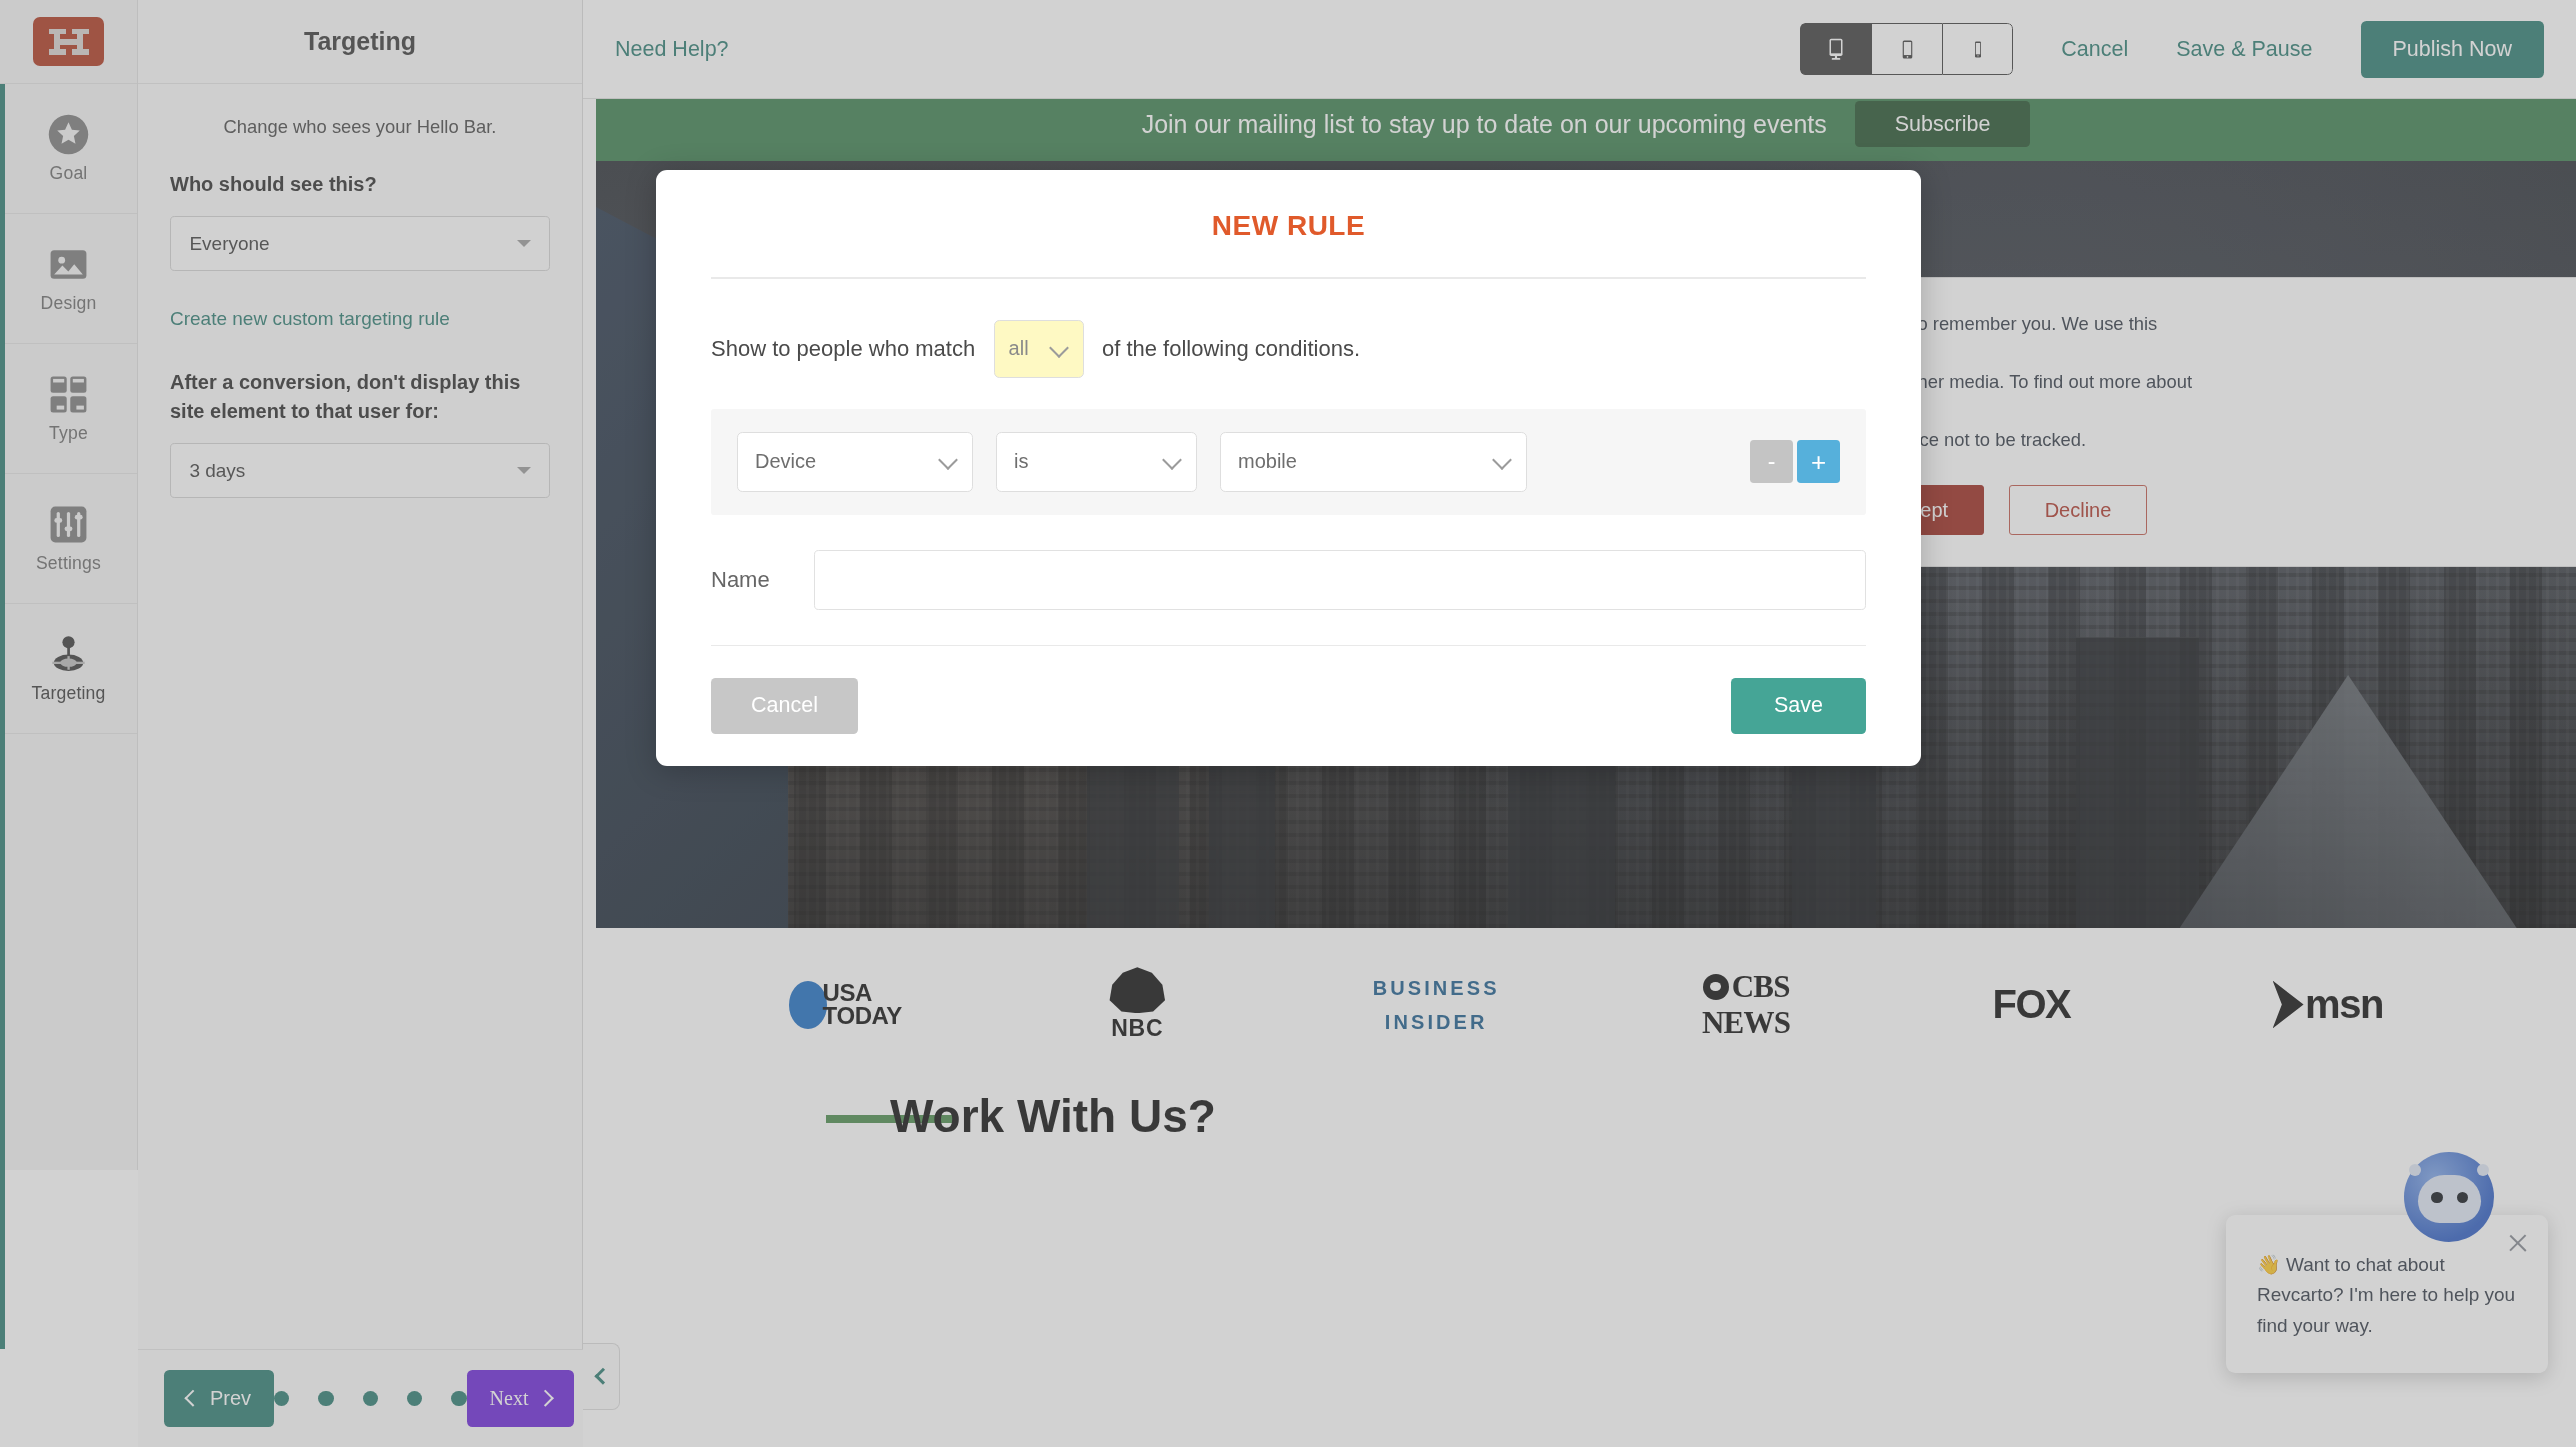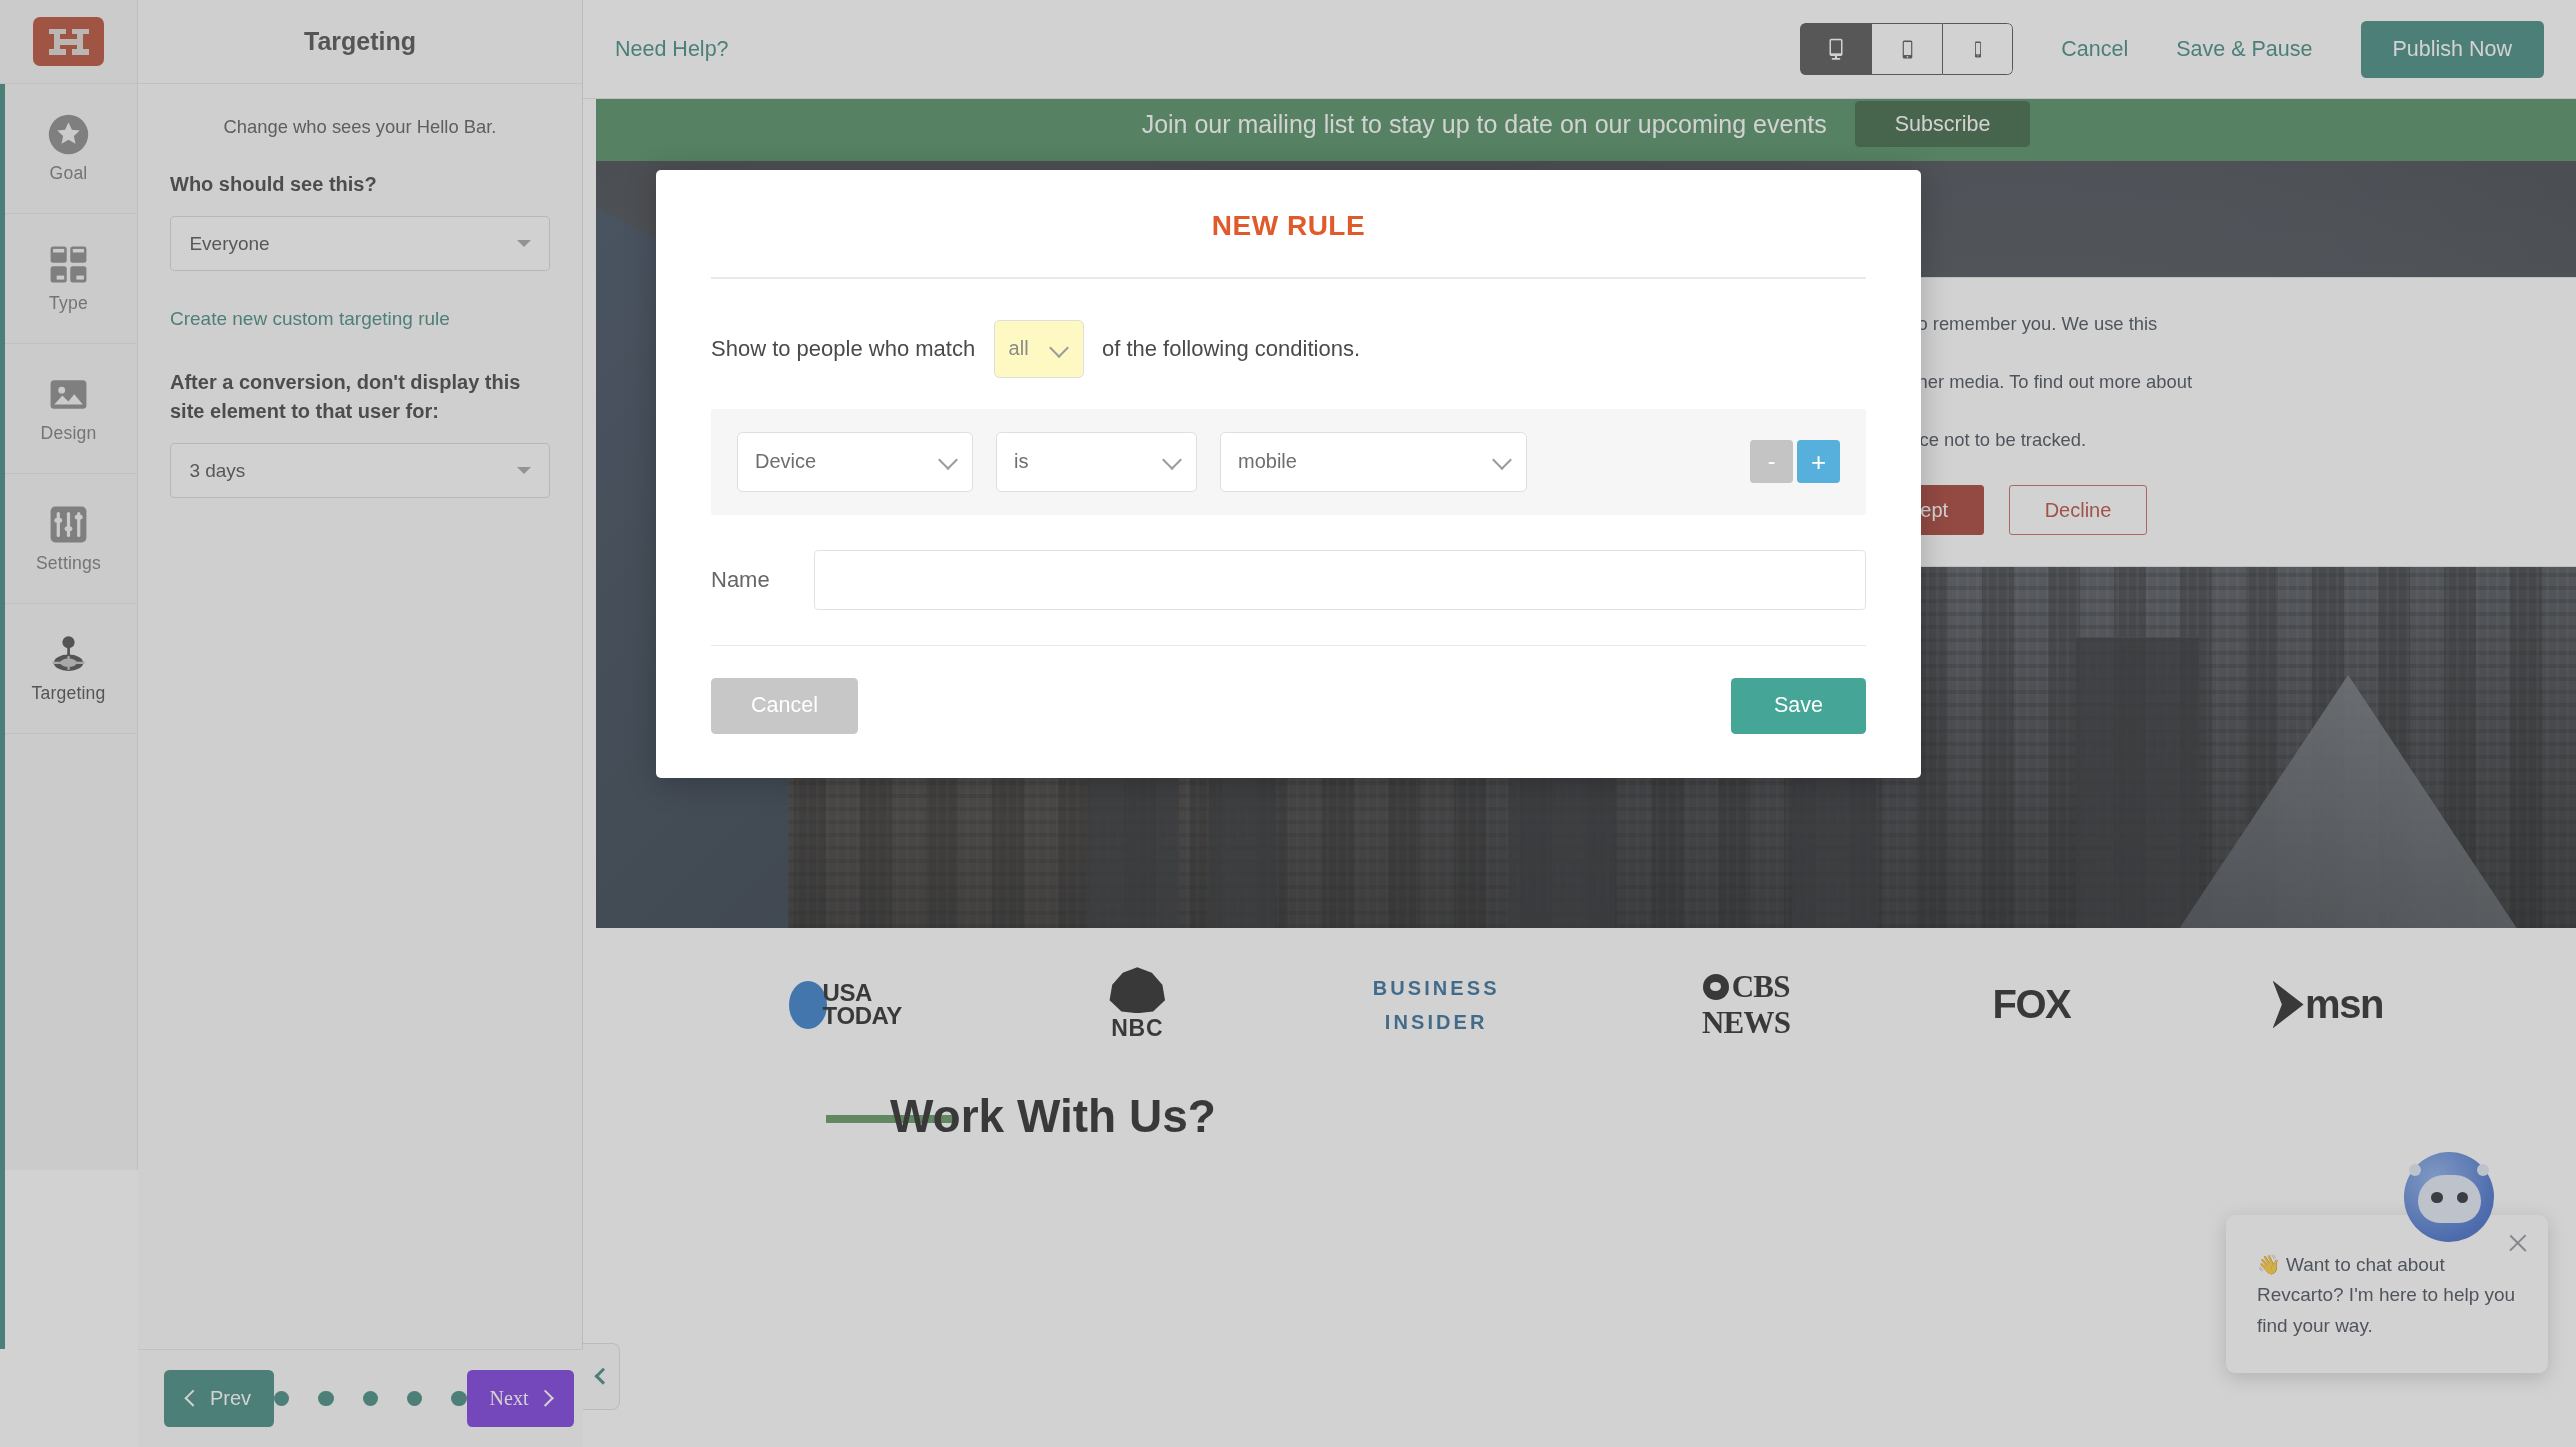--- a/index.html
+++ b/index.html
@@ -268,22 +268,22 @@
   .chat-avatar .face::before { left: 13px; }
   .chat-avatar .face::after { right: 13px; }
   .chat-avatar .ant {
     position: absolute; top: 12.3px; width: 12.3px; height: 12.3px;
     border-radius: 50%; background: #dfe7f5;
   }
   .chat-avatar .ant.l { left: 4.6px; }
   .chat-avatar .ant.r { right: 4.6px; }
   .modal {
     position: absolute; left: 656px; top: 170px; width: 1265px;
-    background: #ffffff; border-radius: 5px;
-    box-shadow: 0 4.6px 31px rgba(0,0,0,.22); z-index: 70; padding: 0 0 44px;
+    background: #ffffff; border-radius: 11px;
+    box-shadow: 0 4.6px 31px rgba(0,0,0,.22); z-index: 70; padding: 0 0 32px;
   }
   .modal-title {
     text-align: center; color: #e05a2b; font-size: 28px; font-weight: bold;
     letter-spacing: 0.5px; padding: 40px 0 35px;
   }
   .hr { height: 1.5px; background: #e9e9e9; margin: 0 55px; }
   .match-row {
     display: flex; align-items: center; gap: 18.4px;
     padding: 41px 55px 31px 55px;
   }
@@ -362,47 +362,47 @@
     </div>
 
     <div class="rail-item">
       <span class="rail-ico">
         <svg viewBox="0 0 24 24">
             <circle cx="12" cy="12" r="11"></circle>
             <path fill="#f4f4f4" d="M12 5.2l1.9 4.1 4.4.5-3.3 3 .9 4.4-3.9-2.3-3.9 2.3.9-4.4-3.3-3 4.4-.5z"></path>
           </svg>
       </span>
       <span class="ri-label">Goal</span>
+    </div>
+
+    <div class="rail-item">
+      <span class="rail-ico">
+        <svg viewBox="0 0 24 24">
+          <rect x="2" y="4" width="20" height="16" rx="2"></rect>
+          <circle cx="8.2" cy="9.6" r="1.9" fill="#f4f4f4"></circle>
+          <path fill="#f4f4f4" d="M4 17.6l4.6-5.1 3.3 3.4 3.3-4.1 4.8 5.8z"></path>
+        </svg>
+      </span>
+      <span class="ri-label">Design</span>
     </div>
 
     <div class="rail-item">
       <span class="rail-ico">
         <svg viewBox="0 0 24 24">
           <rect x="2" y="2" width="9" height="9" rx="1.4"></rect>
             <rect x="3.4" y="3.3" width="6.2" height="2" fill="#f4f4f4"></rect>
           <rect x="13" y="2" width="9" height="9" rx="1.4"></rect>
             <rect x="14.4" y="3.3" width="6.2" height="2" fill="#f4f4f4"></rect>
           <rect x="2" y="13" width="9" height="9" rx="1.4"></rect>
             <rect x="5.4" y="18.2" width="4.2" height="2.2" fill="#f4f4f4"></rect>
           <rect x="13" y="13" width="9" height="9" rx="1.4"></rect>
             <rect x="16.4" y="18.2" width="4.2" height="2.2" fill="#f4f4f4"></rect>
         </svg>
       </span>
       <span class="ri-label">Type</span>
-    </div>
-
-    <div class="rail-item">
-      <span class="rail-ico">
-        <svg viewBox="0 0 24 24">
-          <rect x="2" y="4" width="20" height="16" rx="2"></rect>
-          <circle cx="8.2" cy="9.6" r="1.9" fill="#f4f4f4"></circle>
-          <path fill="#f4f4f4" d="M4 17.6l4.6-5.1 3.3 3.4 3.3-4.1 4.8 5.8z"></path>
-        </svg>
-      </span>
-      <span class="ri-label">Design</span>
     </div>
 
     <div class="rail-item">
       <span class="rail-ico">
         <svg viewBox="0 0 24 24">
           <rect x="2" y="2" width="20" height="20" rx="2.6"></rect>
           <g fill="#f4f4f4">
             <rect x="5.4" y="5" width="1.8" height="14" rx=".9"></rect>
             <rect x="11.1" y="5" width="1.8" height="14" rx=".9"></rect>
             <rect x="16.8" y="5" width="1.8" height="14" rx=".9"></rect>

